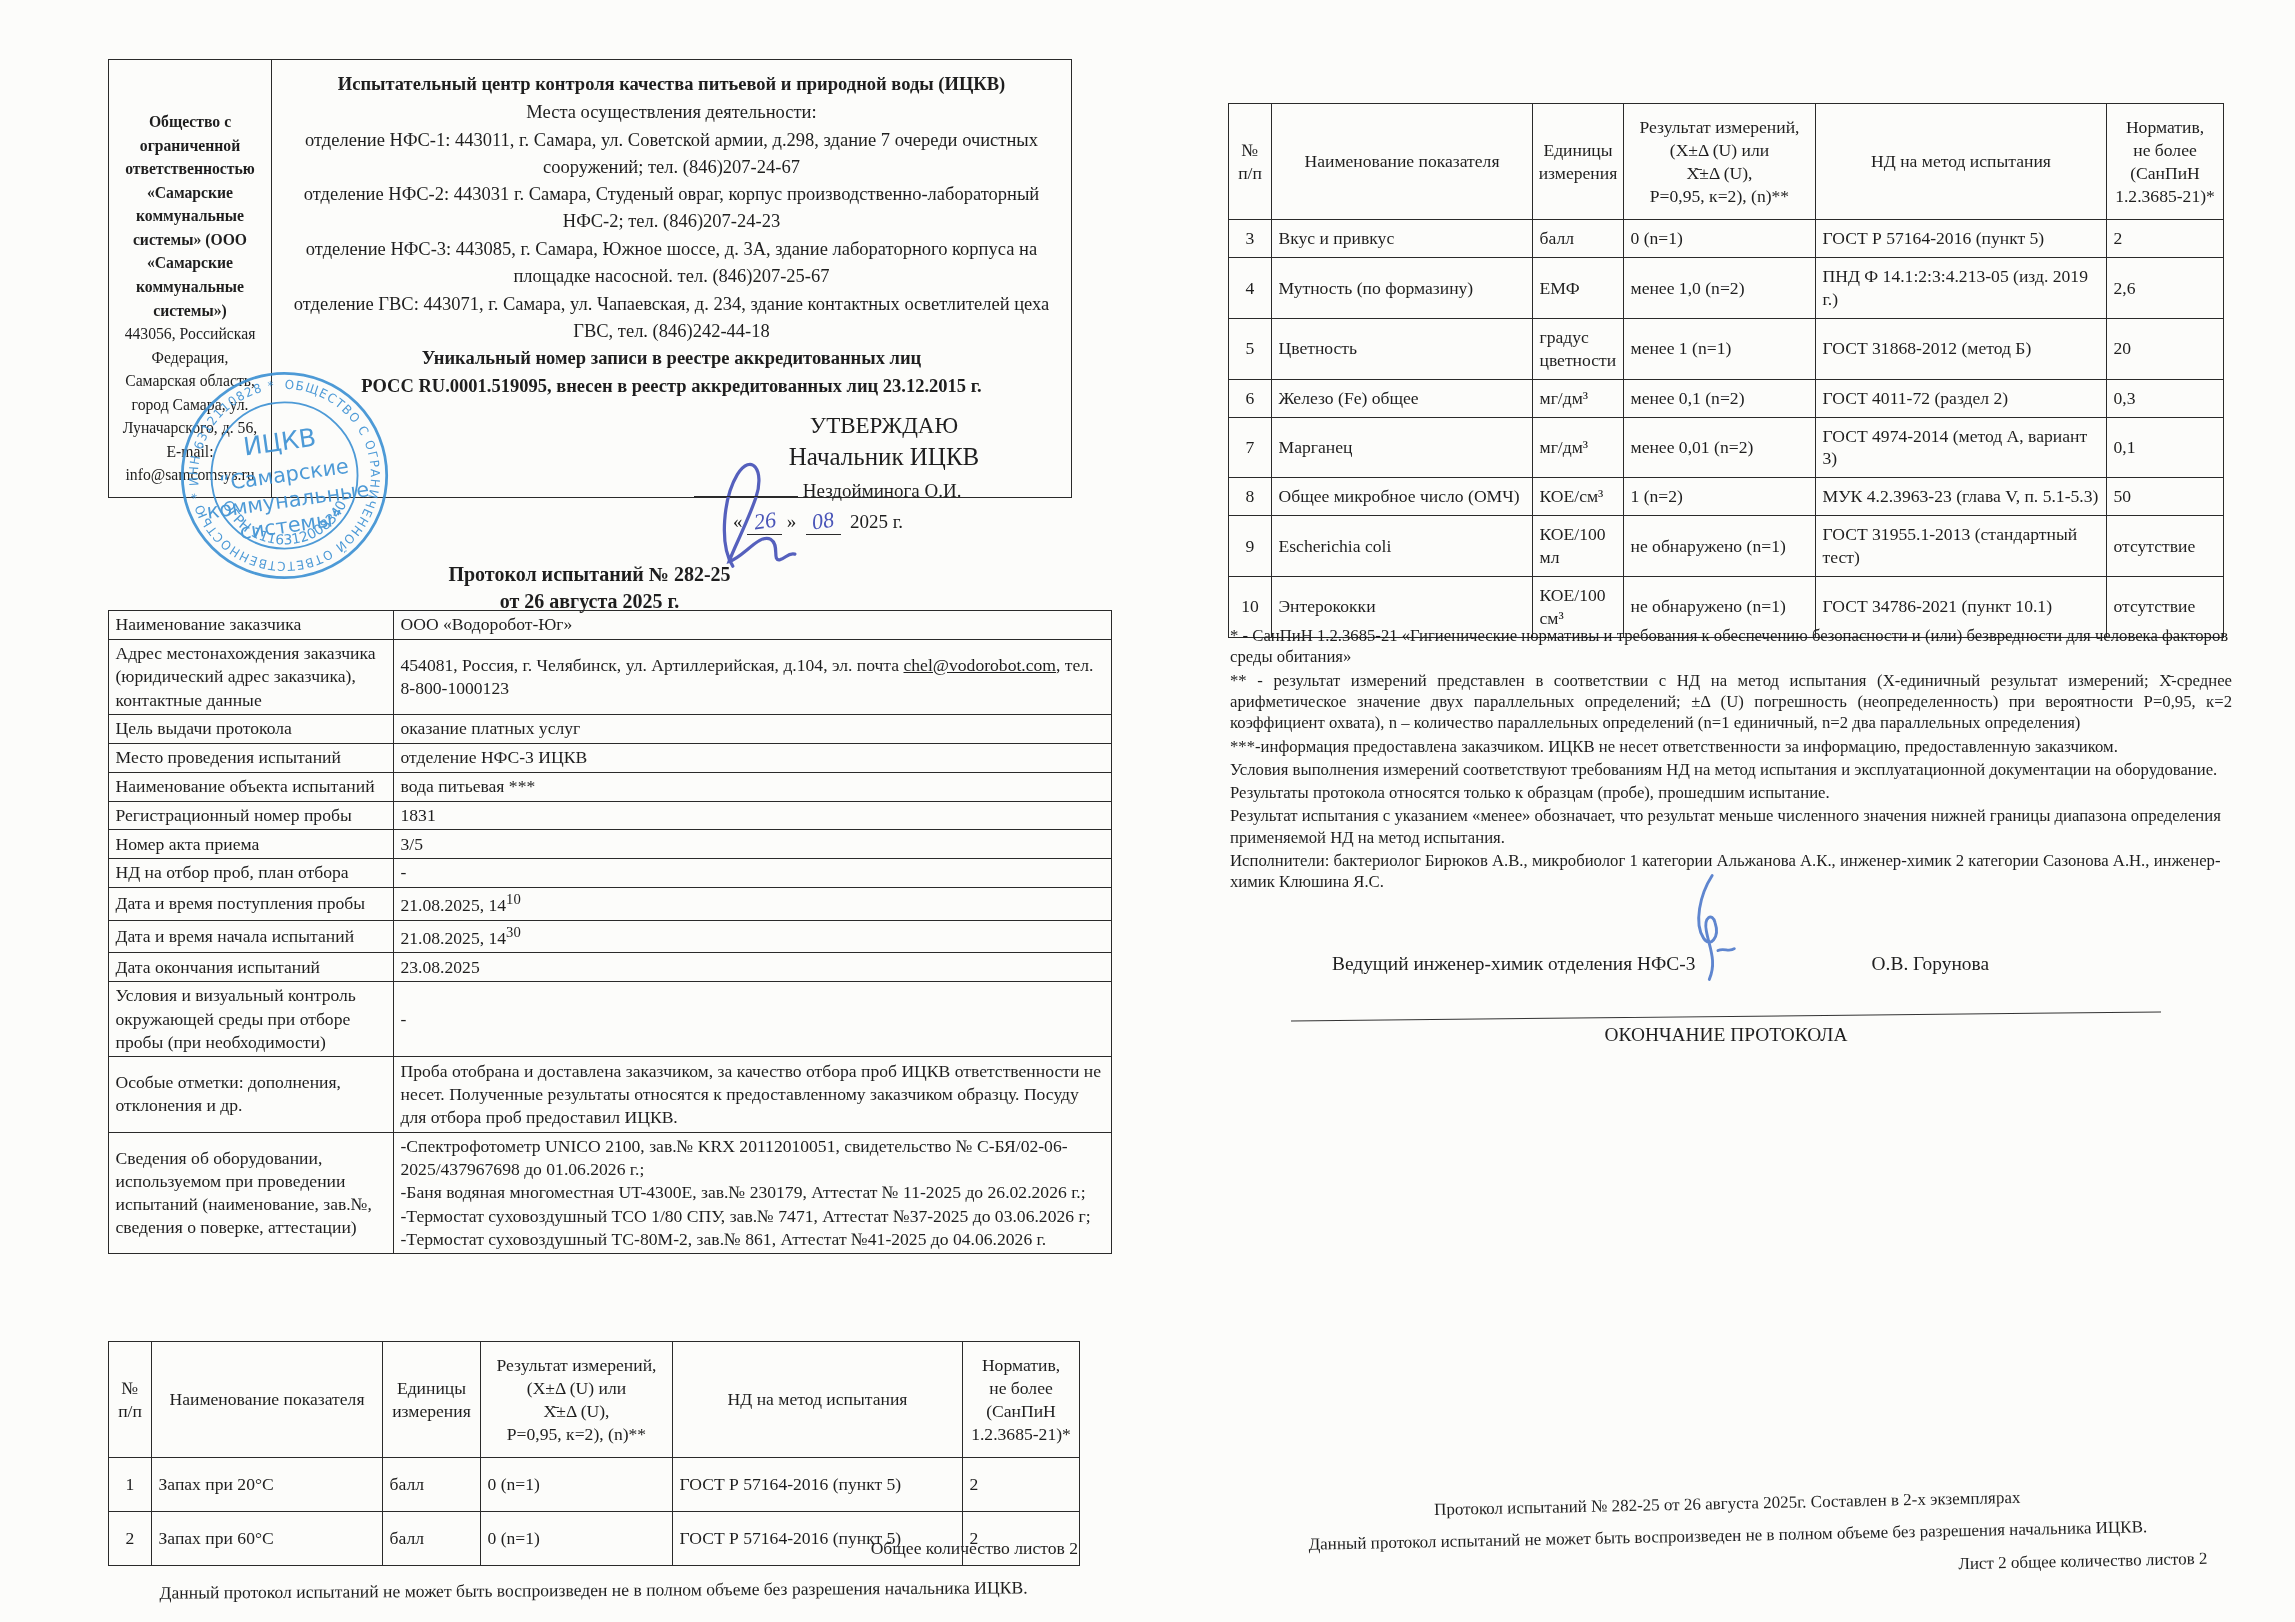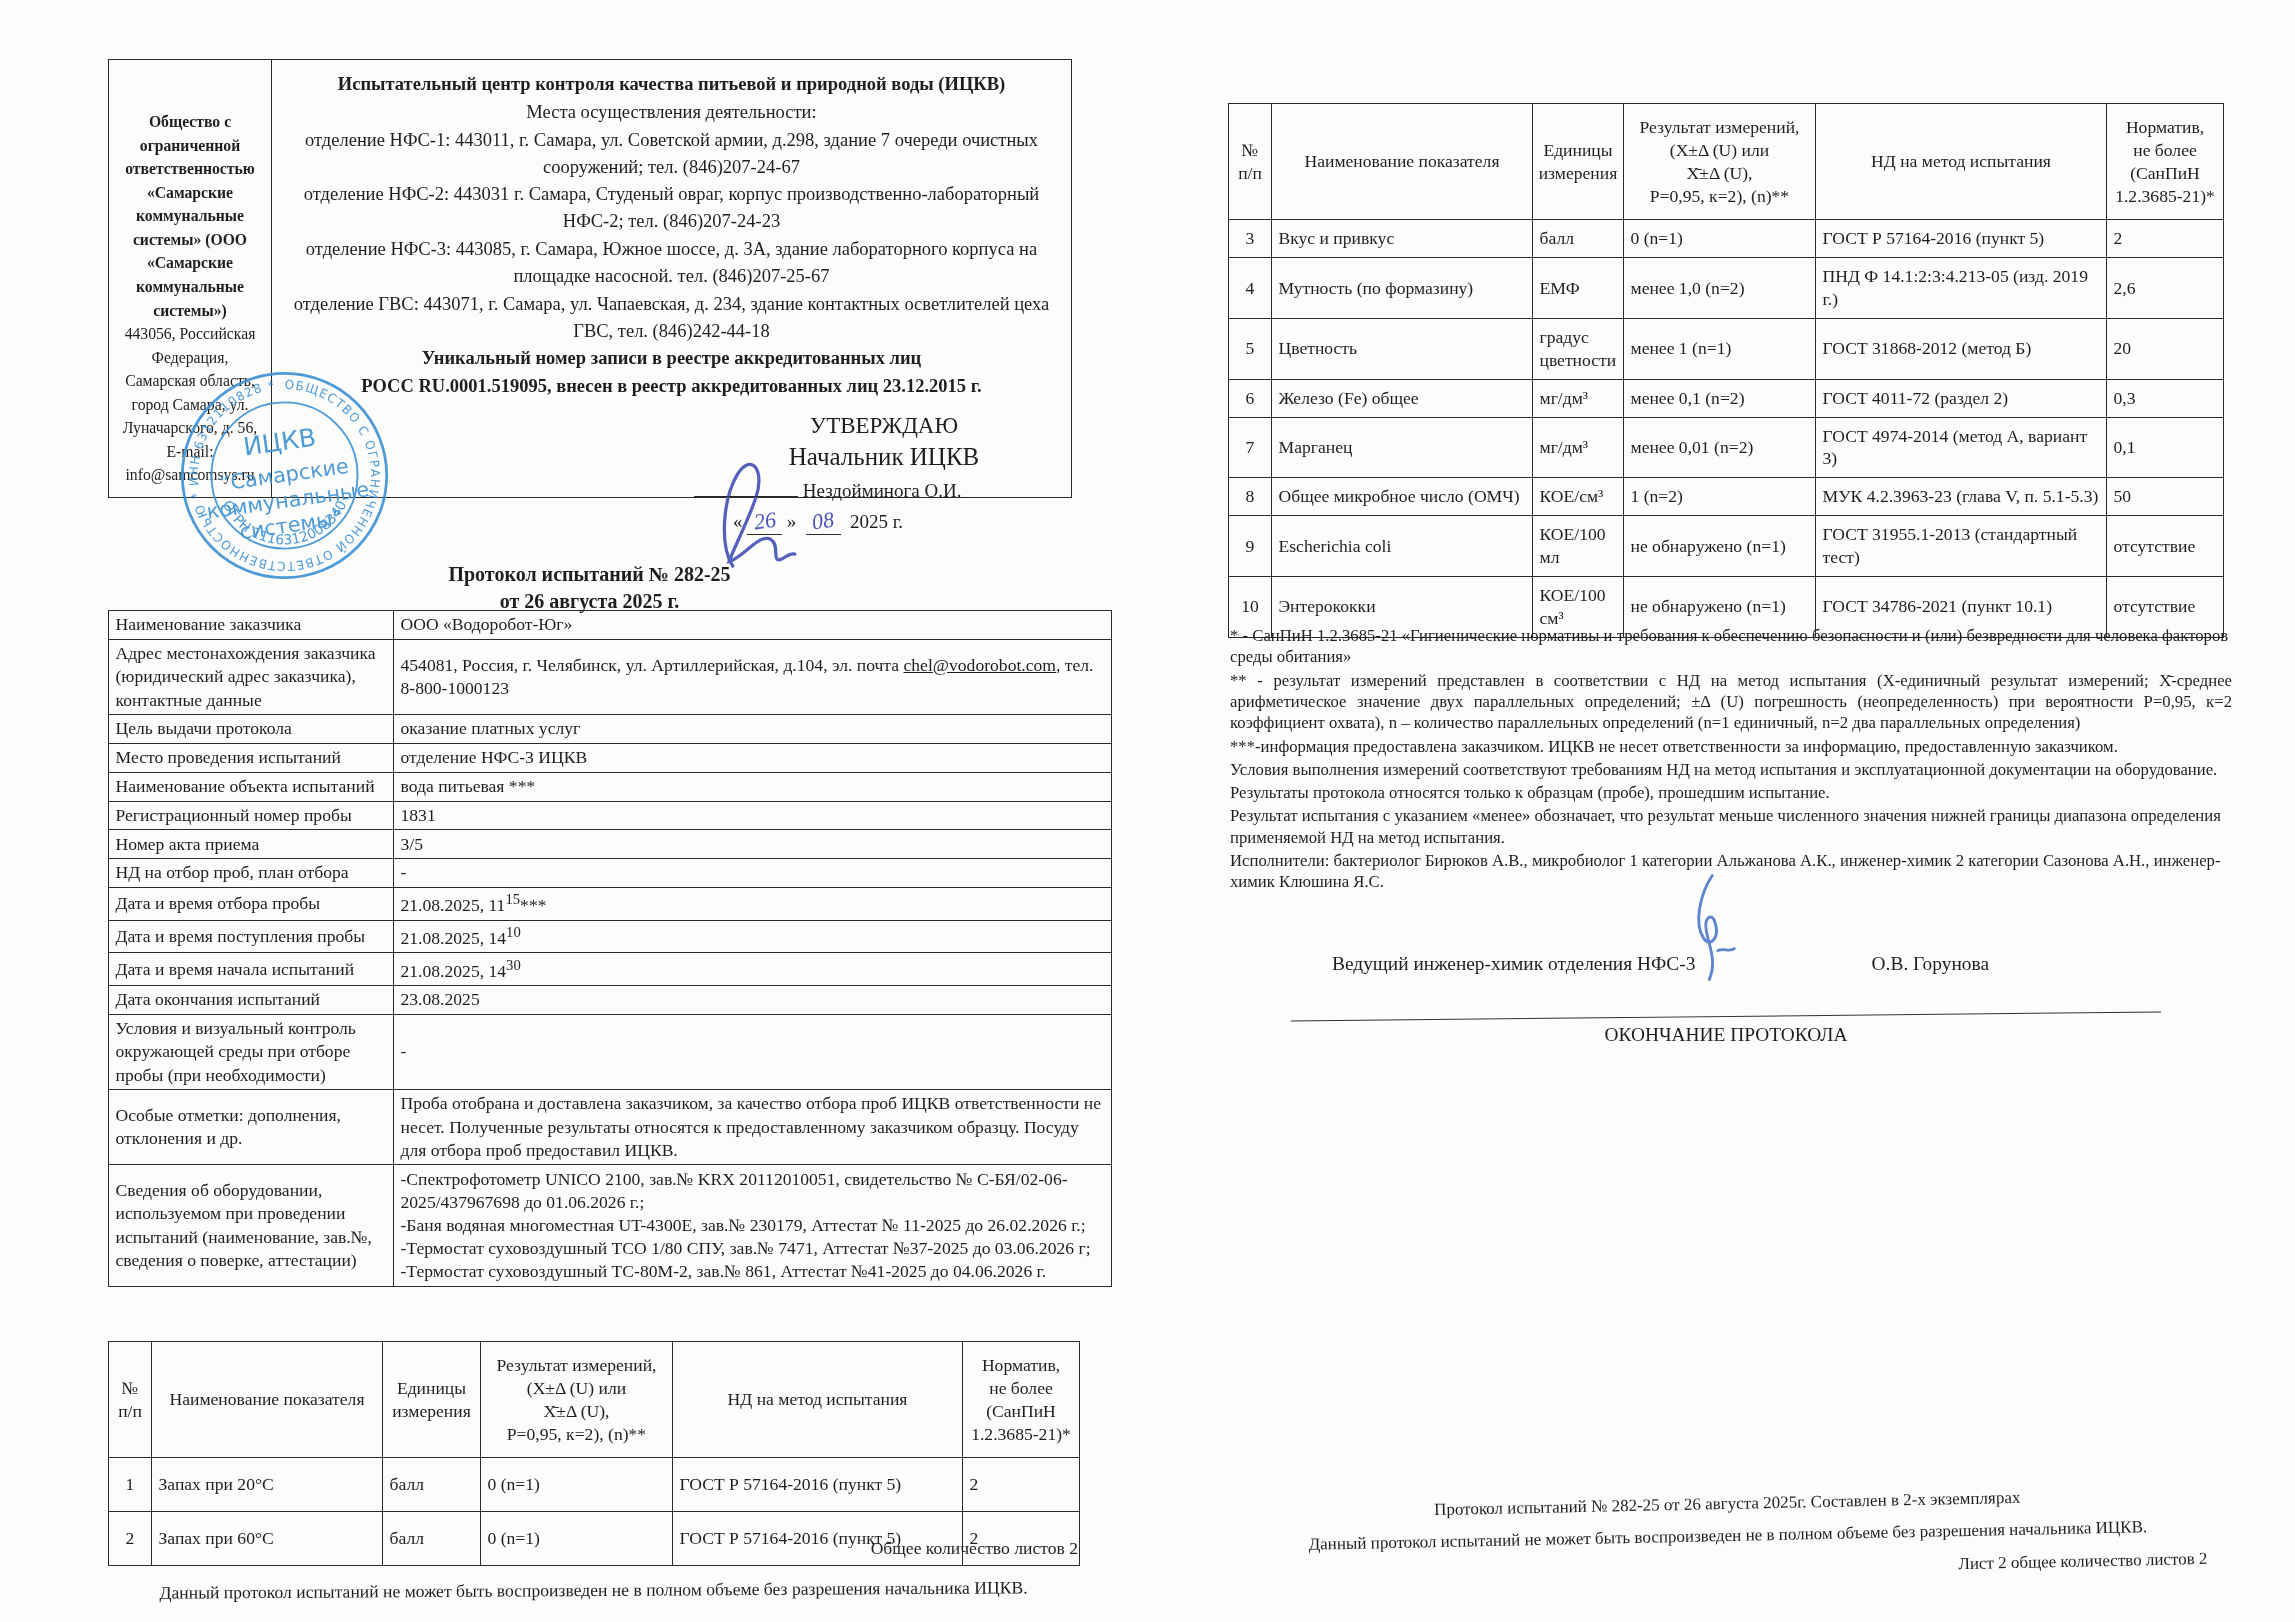--- a/index.html
+++ b/index.html
@@ -174,24 +174,20 @@
           <td>Регистрационный номер пробы</td>
           <td><span class="preline">1831</span></td>
         </tr>
     <tr>
           <td>Номер акта приема</td>
           <td><span class="preline">3/5</span></td>
         </tr>
     <tr>
           <td>НД на отбор проб, план отбора</td>
           <td><span class="preline">-</span></td>
-        </tr>
-    <tr>
-          <td>Дата и время отбора пробы</td>
-          <td><span class="preline">21.08.2025, 11</span><sup>15</sup><span>***</span></td>
         </tr>
     <tr>
           <td>Дата и время поступления пробы</td>
           <td><span class="preline">21.08.2025, 14</span><sup>10</sup></td>
         </tr>
     <tr>
           <td>Дата и время начала испытаний</td>
           <td><span class="preline">21.08.2025, 14</span><sup>30</sup></td>
         </tr>
     <tr>

